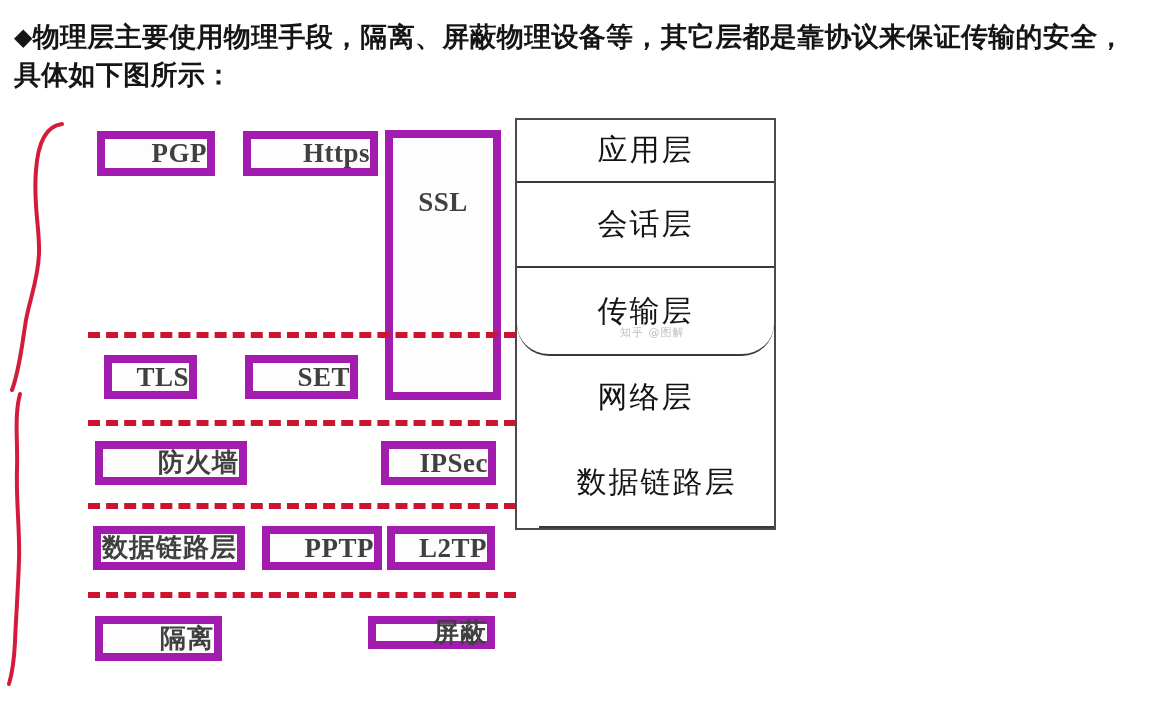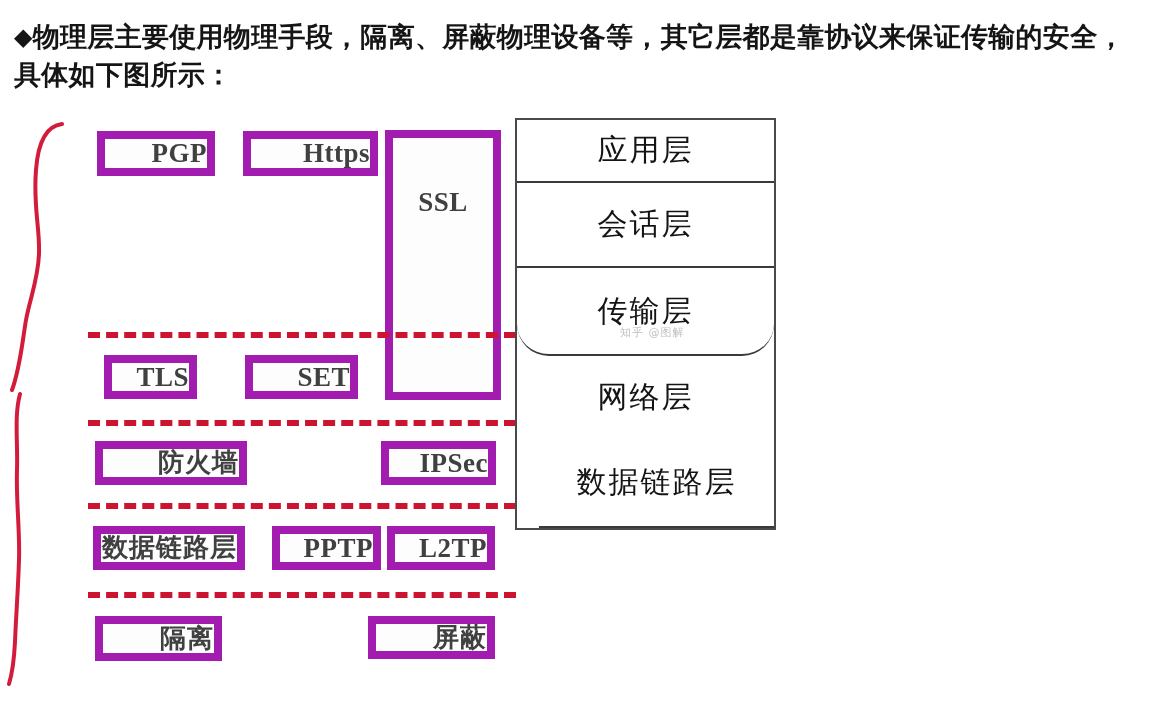--- a/index.html
+++ b/index.html
@@ -175,30 +175,30 @@
       </div>
       <div class="pbox cjk" id="box-firewall" style="left: 95px; top: 341px; width: 152px; height: 44px;">
         <span>防火墙</span>
       </div>
       <div class="pbox latin" id="box-ipsec" style="left: 381px; top: 341px; width: 115px; height: 44px;">
         <span>IPSec</span>
       </div>
       <div class="pbox cjk" id="box-link-crypt" style="left: 93px; top: 426px; width: 152px; height: 44px;">
         <span>数据链路层</span>
       </div>
-      <div class="pbox latin" id="box-pptp" style="left: 272px; top: 426px; width: 109px; height: 44px;">
+      <div class="pbox latin" id="box-pptp" style="left: 262px; top: 426px; width: 120px; height: 44px;">
         <span>PPTP</span>
       </div>
       <div class="pbox latin" id="box-l2tp" style="left: 387px; top: 426px; width: 108px; height: 44px;">
         <span>L2TP</span>
       </div>
       <div class="pbox cjk" id="box-isolation" style="left: 95px; top: 516px; width: 127px; height: 45px;">
         <span>隔离</span>
       </div>
-      <div class="pbox cjk" id="box-shielding" style="left: 368px; top: 516px; width: 127px; height: 43px;">
+      <div class="pbox cjk" id="box-shielding" style="left: 368px; top: 516px; width: 127px; height: 33px;">
         <span>屏蔽</span>
       </div>
     </div>
 
   <div id="dashed-lines">
       <div class="dash-line" style="left: 88px; top: 232px; width: 428px;"></div>
       <div class="dash-line" style="left: 88px; top: 320px; width: 428px;"></div>
       <div class="dash-line" style="left: 88px; top: 403px; width: 428px;"></div>
       <div class="dash-line" style="left: 88px; top: 492px; width: 428px;"></div>
     </div>

